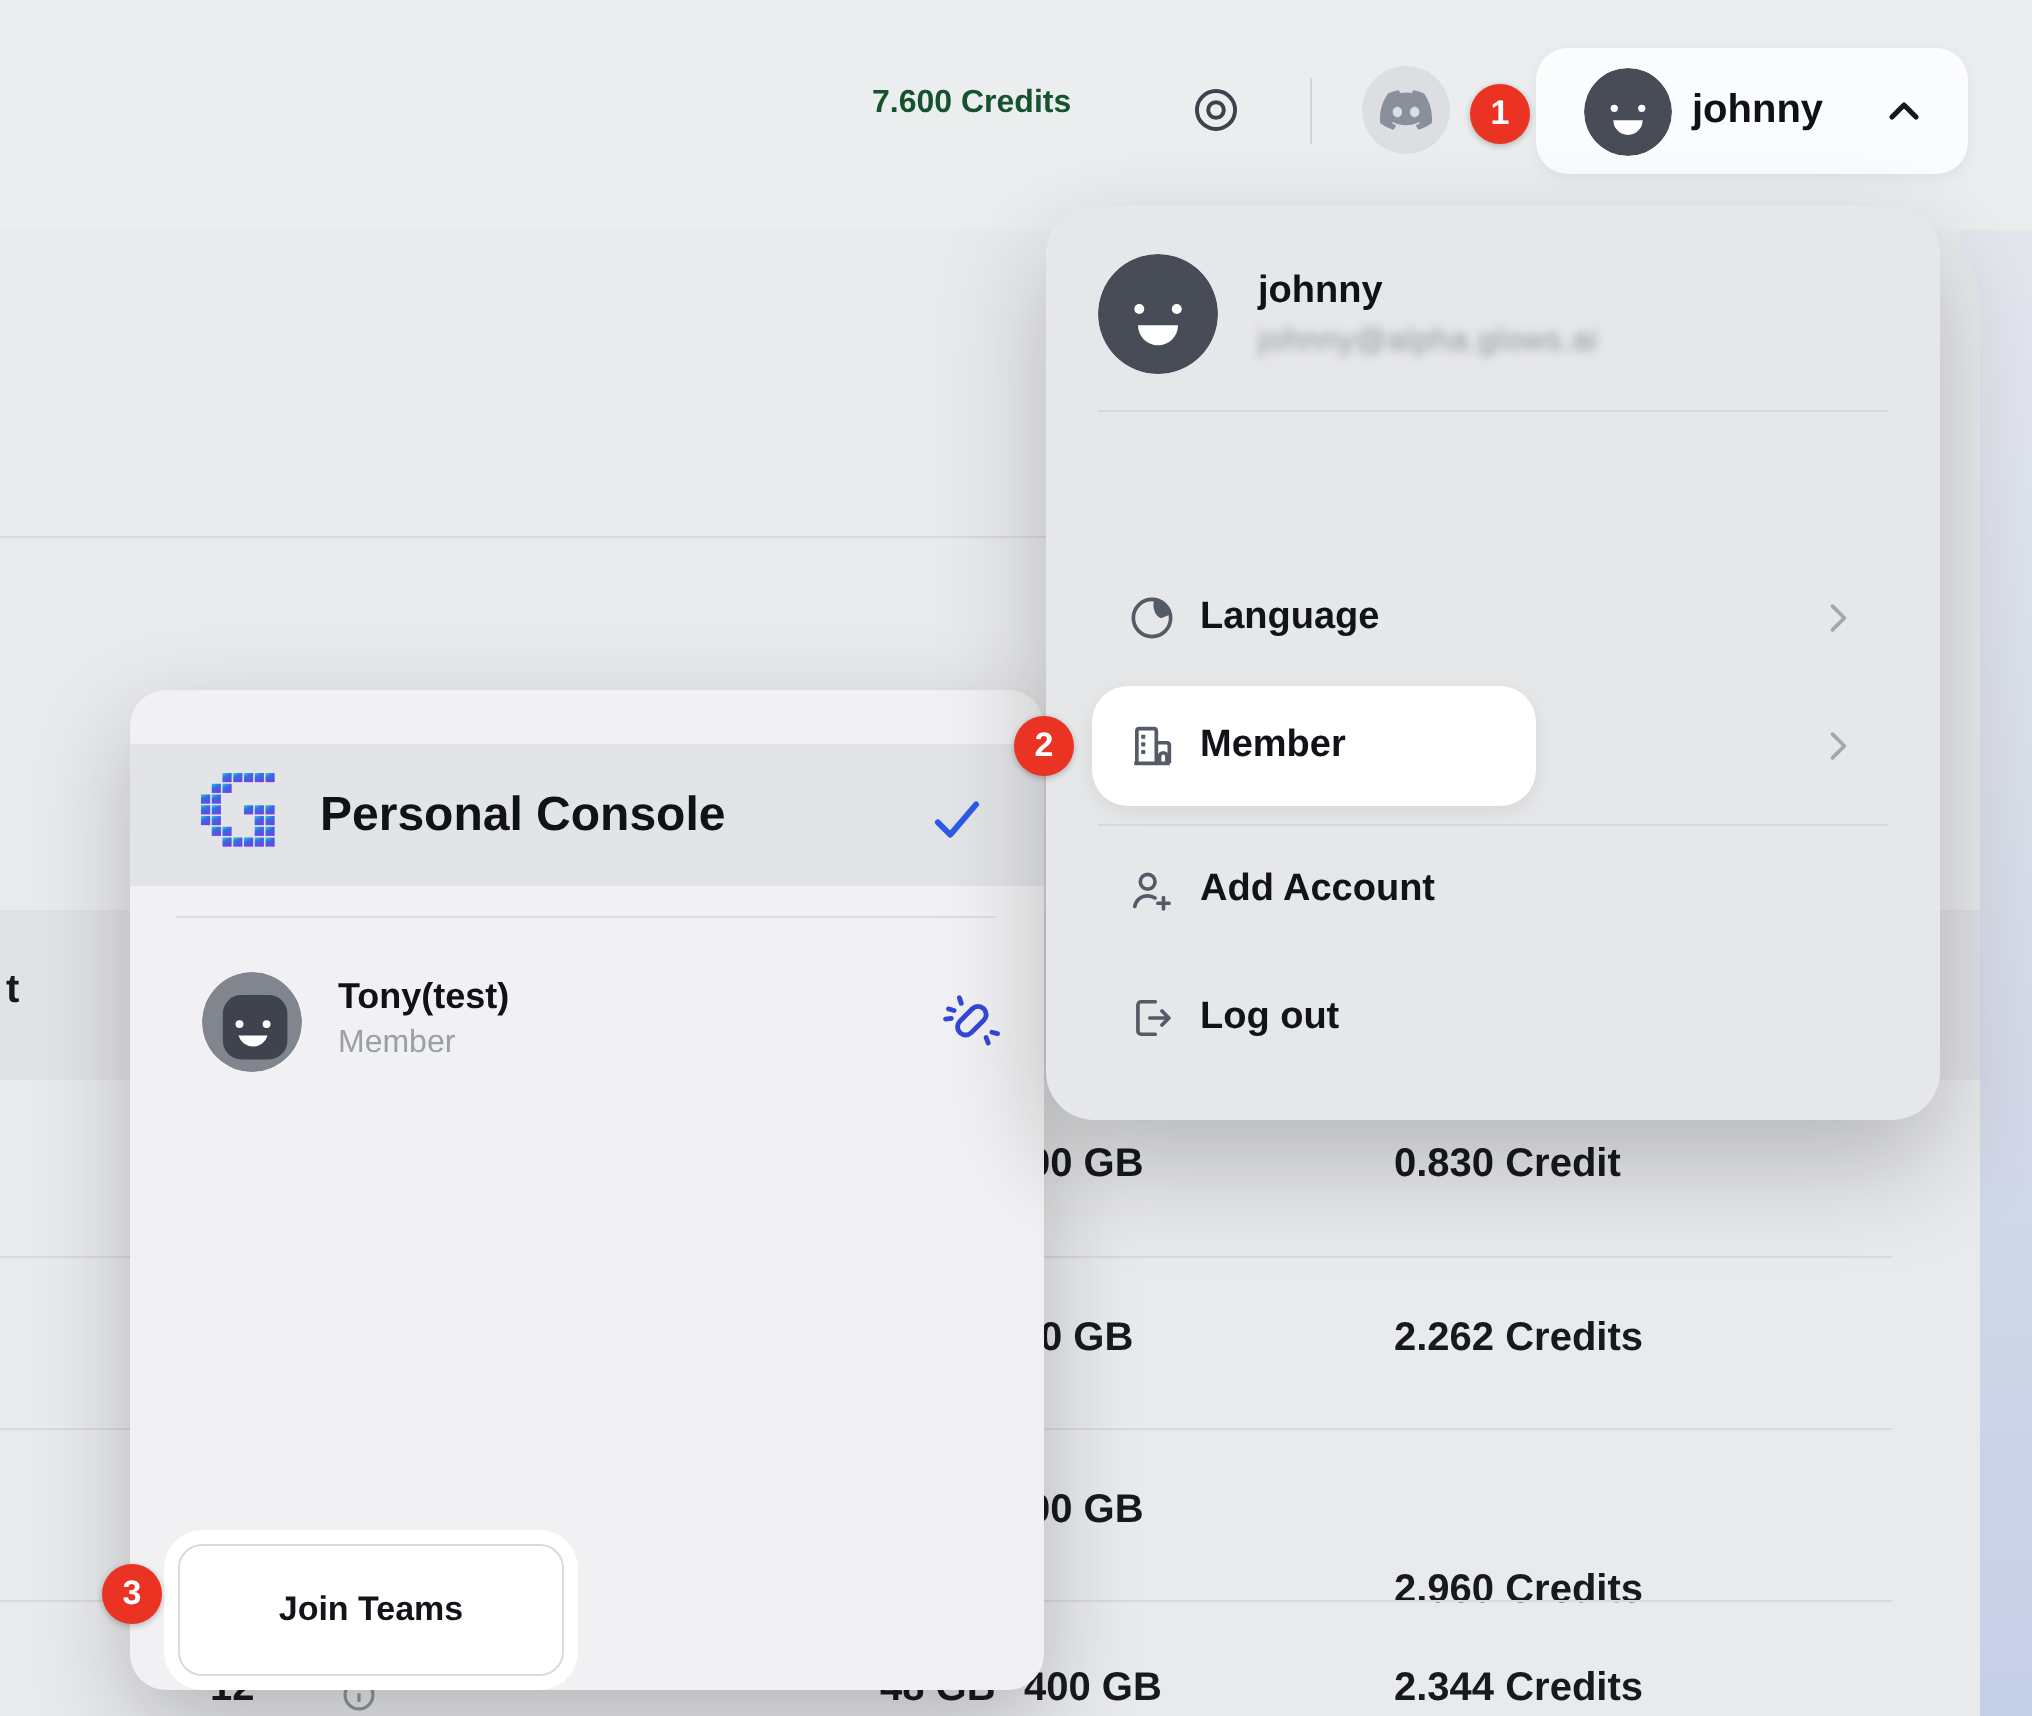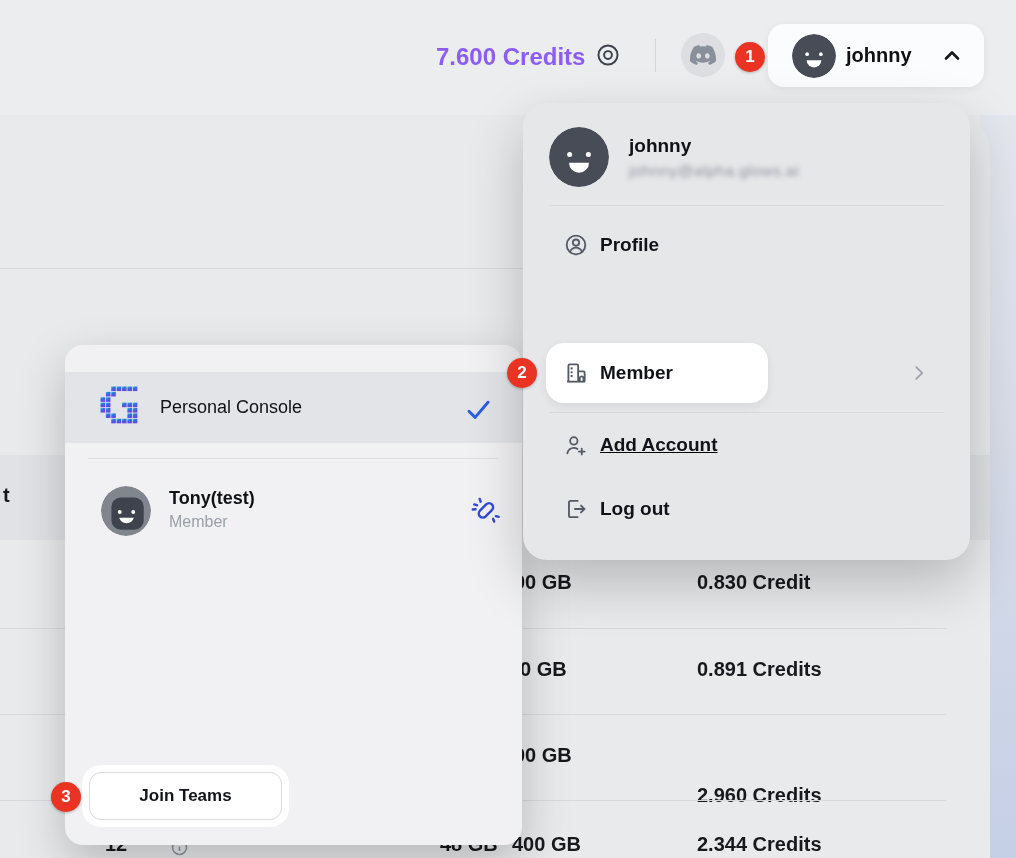--- a/index.html
+++ b/index.html
@@ -10,21 +10,21 @@
   
   .right-strip{left:980px;top:100px;width:36px;height:758px;z-index:0;
     background:linear-gradient(180deg,#e4e7ee 0%,#d8dde9 45%,#c5cfe6 100%);}
   .topbar{left:0;top:0;width:1016px;height:115px;background:#ecedef;z-index:1;}
   .content-card{left:0;top:115px;width:990px;height:743px;background:#e9eaec;
     border-top-right-radius:36px;z-index:1;}
   .dark-row{left:0;top:455px;width:990px;height:85px;background:#e1e2e5;z-index:2;}
   .tdiv{height:1px;background:#d8d9db;width:946px;left:0;z-index:2;}
   .cell{font-weight:700;font-size:20px;color:#17191d;z-index:2;white-space:nowrap;}
   
-  .credits{left:436px;top:43px;font-weight:700;font-size:24px;color:#8b5cf6;z-index:3;white-space:nowrap;text-align:center;}
+  .credits{left:436px;top:43px;font-weight:700;font-size:16px;color:#14532d;z-index:3;white-space:nowrap;text-align:center;}
   .eye-btn{left:595px;top:42px;width:26px;height:26px;z-index:3;cursor:pointer;}
   .vline{left:655px;top:39px;width:1px;height:33px;background:#d2d4d8;z-index:3;}
   .discord-btn{left:681px;top:33px;width:44px;height:44px;border-radius:50%;
     background:#dcdee1;display:flex;align-items:center;justify-content:center;z-index:3;cursor:pointer;}
   .tooltip{left:639px;top:2px;width:130px;height:28px;background:#2f63e8;color:#fff;
     border-radius:14px;display:flex;align-items:center;justify-content:center;
     font-size:17px;font-weight:600;z-index:4;}
   .tooltip:after{content:"";position:absolute;left:50%;top:100%;transform:translateX(-50%);
     border:7px solid transparent;border-top-color:#2f63e8;border-bottom-width:0;}
   .user-chip{left:768px;top:24px;width:216px;height:63px;border-radius:16px;
@@ -50,26 +50,26 @@
   .menu-item .mi-icon{width:26px;height:26px;display:flex;align-items:center;justify-content:center;}
   .menu-item .mi-label{font-size:19px;font-weight:700;color:#111318;margin-left:11px;}
   .mi-chevron{position:absolute;left:385px;top:50%;transform:translateY(-50%);width:22px;height:22px;}
   .teams-pill{position:absolute;left:23px;top:240px;width:222px;height:60px;background:#ffffff;
     border-radius:18px;box-shadow:0 3px 10px rgba(0,0,0,.07);z-index:1;}
   
   .teams-panel{left:65px;top:345px;width:457px;height:500px;background:#f1f1f3;
     border-radius:18px;box-shadow:0 18px 48px rgba(0,0,0,.22);z-index:5;}
   .pc-row{position:absolute;left:0;top:27px;width:100%;height:71px;background:#e3e4e8;
     display:flex;align-items:center;cursor:pointer;}
-  .pc-label{font-size:18px;font-weight:400;color:#101216;margin-left:17px;}
+  .pc-label{font-size:24px;font-weight:700;color:#101216;margin-left:17px;}
   .tp-div{position:absolute;left:23px;top:113px;width:410px;height:1px;background:#dfdfe2;}
   .team-row{position:absolute;left:36px;top:141px;width:410px;height:52px;display:flex;cursor:pointer;}
   .team-name{font-size:18px;font-weight:700;color:#101216;}
   .team-role{font-size:16px;color:#9aa0a9;margin-top:4px;}
-  .btn{position:absolute;top:427px;height:48px;border-radius:12px;display:flex;
+  .btn{position:absolute;top:427px;height:66px;border-radius:12px;display:flex;
     align-items:center;justify-content:center;font-size:17px;font-weight:700;color:#121419;
     box-sizing:border-box;cursor:pointer;}
   .btn-join{left:24px;width:193px;background:#ffffff;border:1px solid #d9dadc;
     box-shadow:0 0 0 7px #ffffff;}
   .btn-create{left:241px;width:191px;background:transparent;border:1px solid #c7c8cb;}
 </style>
 </head>
 <body>
 
 <div class="screen">
@@ -80,21 +80,21 @@
 
   <div class="abs tdiv" style="top:268px;"></div>
   <div class="abs dark-row"></div>
   <div class="abs cell" style="left:3px;top:484px;z-index:2;">t</div>
 
   <div class="abs cell" style="left:514px;top:571px;">00 GB</div>
   <div class="abs cell" style="left:697px;top:571px;">0.830 Credit</div>
   <div class="abs tdiv" style="top:628px;"></div>
 
   <div class="abs cell" style="left:520px;top:658px;">0 GB</div>
-  <div class="abs cell" style="left:697px;top:658px;">0.891 Credits</div>
+  <div class="abs cell" style="left:697px;top:658px;">2.262 Credits</div>
   <div class="abs tdiv" style="top:714px;"></div>
 
   <div class="abs cell" style="left:514px;top:744px;">00 GB</div>
   <div class="abs cell" style="left:697px;top:744px;margin-top:40px;">2.960 Credits</div>
   <div class="abs tdiv" style="top:800px;"></div>
 
   <div class="abs cell" style="left:105px;top:833px;">12</div>
   <span class="abs" style="left:170px;top:838px;width:19px;height:19px;z-index:2;">
     <svg viewBox="0 0 24 24" width="19" height="19">
         <g fill="none" stroke="#9096a0" stroke-width="2">
@@ -161,33 +161,37 @@
       </span>
       <div style="margin-left:20px;">
         <div class="dd-name">johnny</div>
         <div class="dd-email">johnny@alpha.glows.ai</div>
       </div>
     </div>
     <div class="dd-div" style="top:102px;"></div>
 
     <div class="teams-pill"></div>
 
-    <div class="menu-item" style="top:110px;">
+
+    <div class="menu-item" style="top:174px;">
       <span class="mi-icon">
         <svg viewBox="0 0 24 24" width="26" height="26">
             <g fill="none" stroke="#555b66" stroke-width="1.7">
           <circle cx="12" cy="12" r="8.6"></circle>
-              <circle cx="12" cy="9.8" r="2.9"></circle>
-          <path d="M6.4 18.3c1.2-2.6 3.3-3.9 5.6-3.9s4.4 1.3 5.6 3.9"></path>
             </g>
-          </svg>
-      </span>
-      <span class="mi-label">Profile</span>
-    </div>
-
+          <path d="M12.8 3.8a8.4 8.4 0 017.4 6.7l-4 1.6c-2.7-1-4-4.2-3.4-8.3z" fill="#555b66"></path>
+          </svg>
+      </span>
+      <span class="mi-label">Language</span>
+      <span class="mi-chevron">
+        <svg viewBox="0 0 24 24" width="22" height="22">
+            <path d="M9 5.5l6.5 6.5L9 18.5" fill="none" stroke="#a2a7ae" stroke-width="2" stroke-linecap="round" stroke-linejoin="round"></path>
+          </svg>
+      </span>
+    </div>
 
     <div class="menu-item" style="top:238px;">
       <span class="mi-icon">
         <svg viewBox="0 0 24 24" width="26" height="26">
           <g fill="none" stroke="#555b66" stroke-width="1.7">
             <path d="M5 20V5.2C5 4.5 5.5 4 6.2 4h6.6c.7 0 1.2.5 1.2 1.2V20"></path>
             <path d="M14 10.5h4.8c.7 0 1.2.5 1.2 1.2V20"></path>
             <path d="M3.8 20h16.4"></path>
             <path d="M15.5 20v-3.2a1.7 1.7 0 013.4 0V20"></path>
           </g>
@@ -201,21 +205,21 @@
       <span class="mi-label">Member</span>
       <span class="mi-chevron">
         <svg viewBox="0 0 24 24" width="22" height="22">
             <path d="M9 5.5l6.5 6.5L9 18.5" fill="none" stroke="#a2a7ae" stroke-width="2" stroke-linecap="round" stroke-linejoin="round"></path>
           </svg>
       </span>
     </div>
 
     <div class="dd-div" style="top:309px;"></div>
 
-    <div class="menu-item" style="top:310px;text-decoration:underline;">
+    <div class="menu-item" style="top:310px;">
       <span class="mi-icon">
         <svg viewBox="0 0 24 24" width="26" height="26">
             <g fill="none" stroke="#555b66" stroke-width="1.7" stroke-linecap="round">
           <circle cx="10" cy="8.2" r="3.4"></circle>
           <path d="M4 19.6c.8-3.2 3.2-4.9 6-4.9 1.2 0 2.4.3 3.4 1"></path>
           <path d="M17.3 15.5v5.2M14.7 18.1h5.2"></path>
             </g>
           </svg>
       </span>
       <span class="mi-label">Add Account</span>

